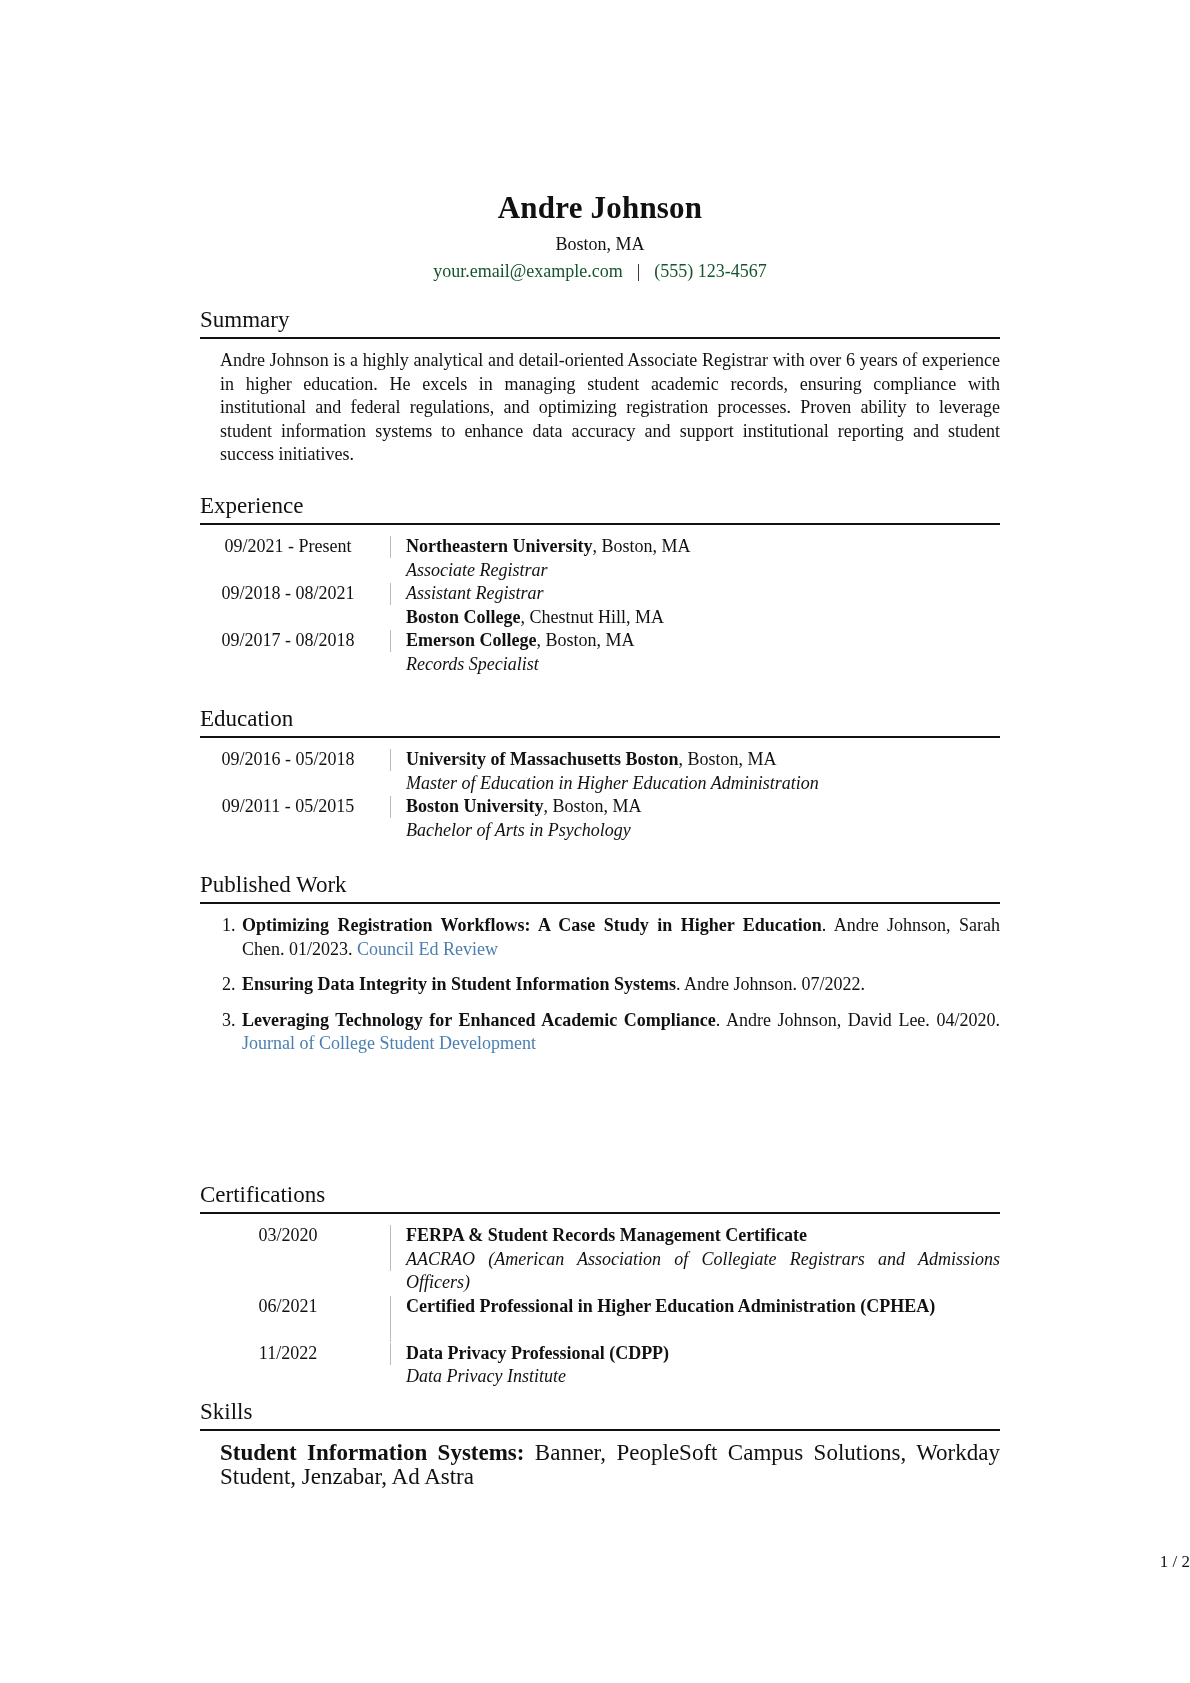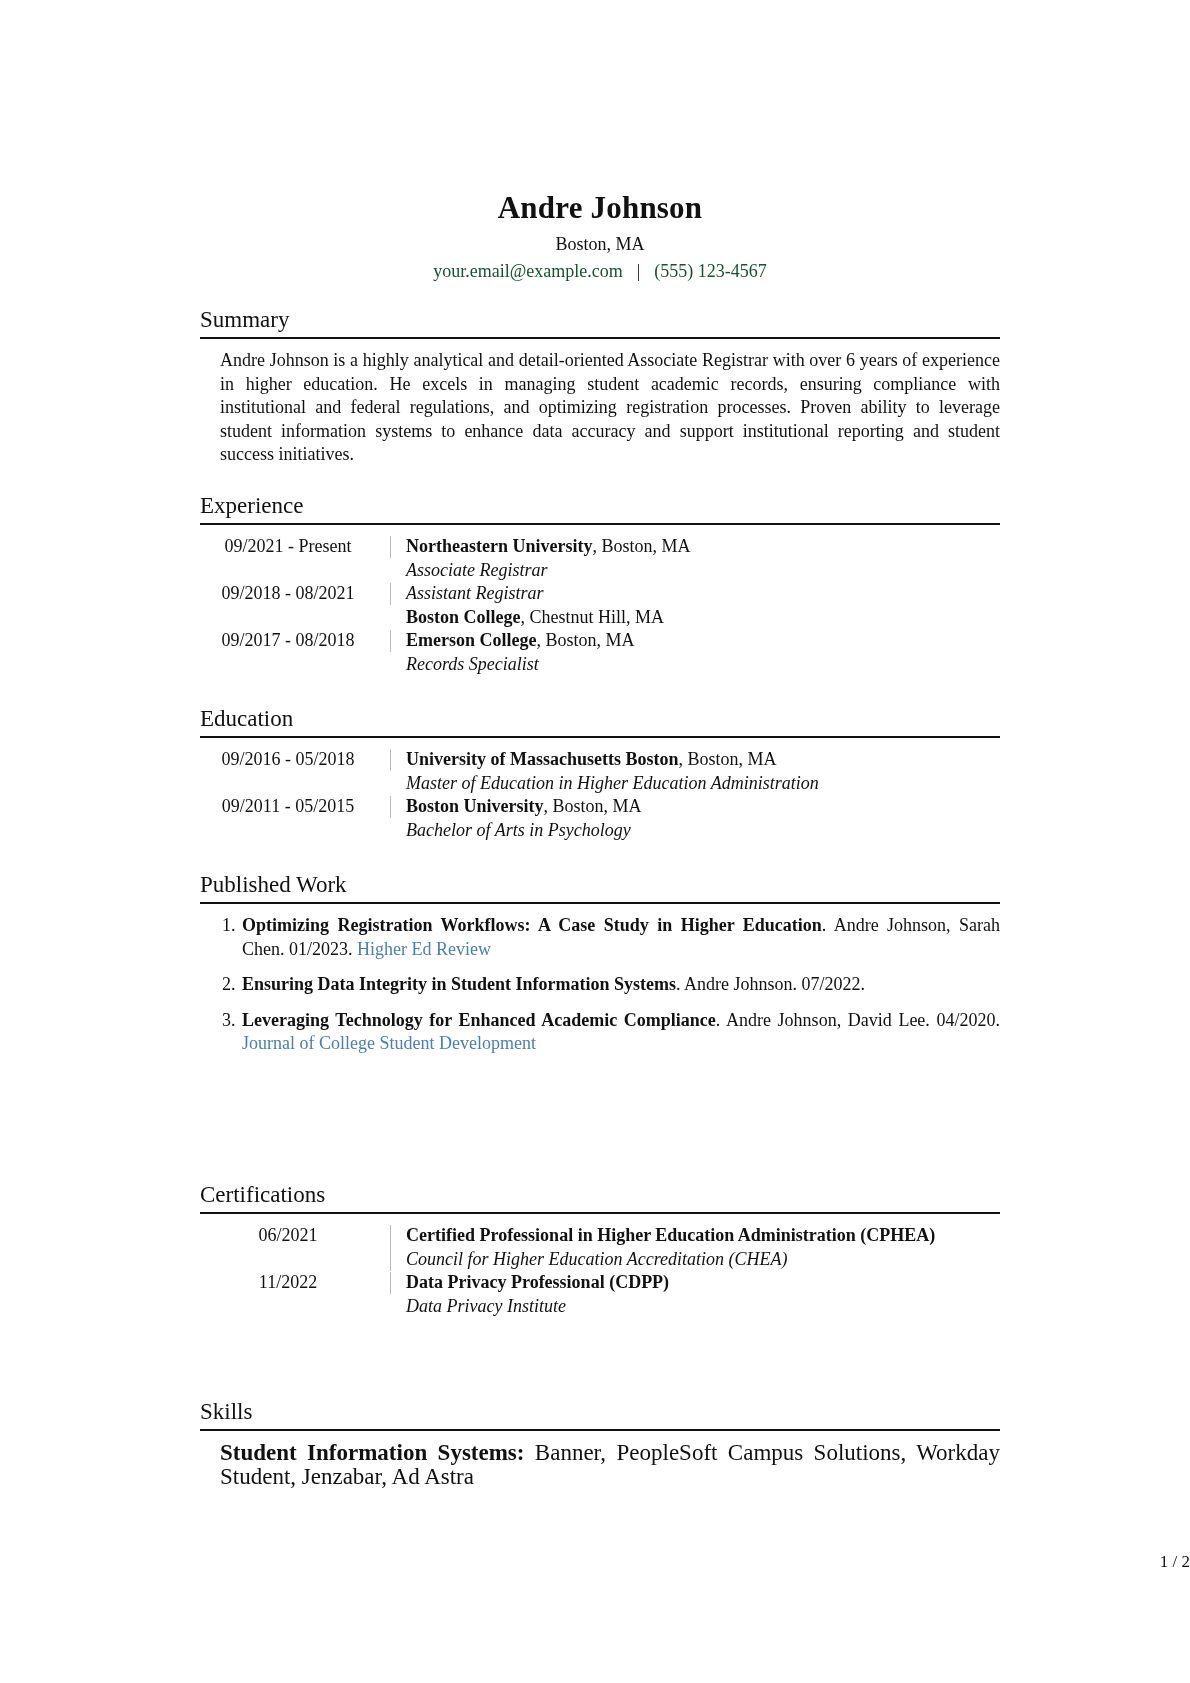--- a/index.html
+++ b/index.html
@@ -103,35 +103,42 @@
           <div><b>Boston University</b><span>, Boston, MA</span></div>
           <div style="font-style:italic">Bachelor of Arts in Psychology</div>
         </div>
       </div>
     </div>
   </div>
 
   <div class="section" style="top:870px;">
     <h2>Published Work</h2>
     <ol class="pubs">
-      <li><b>Optimizing Registration Workflows: A Case Study in Higher Education</b><span>. Andre Johnson, Sarah Chen. 01/2023. </span><a class="link">Higher Ed Review</a></li>
+      <li><b>Optimizing Registration Workflows: A Case Study in Higher Education</b><span>. Andre Johnson, Sarah Chen. 01/2023. </span><a class="link">Council Ed Review</a></li>
       <li><b>Ensuring Data Integrity in Student Information Systems</b><span>. Andre Johnson. 07/2022.</span></li>
       <li><b>Leveraging Technology for Enhanced Academic Compliance</b><span>. Andre Johnson, David Lee. 04/2020. </span><a class="link">Journal of College Student Development</a></li>
     </ol>
   </div>
 
   <div class="section" style="top:1180px;">
     <h2>Certifications</h2>
     <div class="entries">
       <div class="entry">
+        <div class="date">03/2020</div>
+        <div class="bar" style="height:46px"></div>
+        <div class="c">
+          <div><b>FERPA &amp; Student Records Management Certificate</b></div>
+          <div style="font-style:italic">AACRAO (American Association of Collegiate Registrars and Admissions Officers)</div>
+        </div>
+      </div>
+      <div class="entry">
         <div class="date">06/2021</div>
         <div class="bar" style="height:46px"></div>
         <div class="c">
           <div style="text-align:justify;text-align-last:left;"><b>Certified Professional in Higher Education Administration (CPHEA)</b></div>
-          <div style="font-style:italic">Council for Higher Education Accreditation (CHEA)</div>
         </div>
       </div>
       <div class="entry">
         <div class="date">11/2022</div>
         <div class="bar"></div>
         <div class="c">
           <div><b>Data Privacy Professional (CDPP)</b></div>
           <div style="font-style:italic">Data Privacy Institute</div>
         </div>
       </div>

